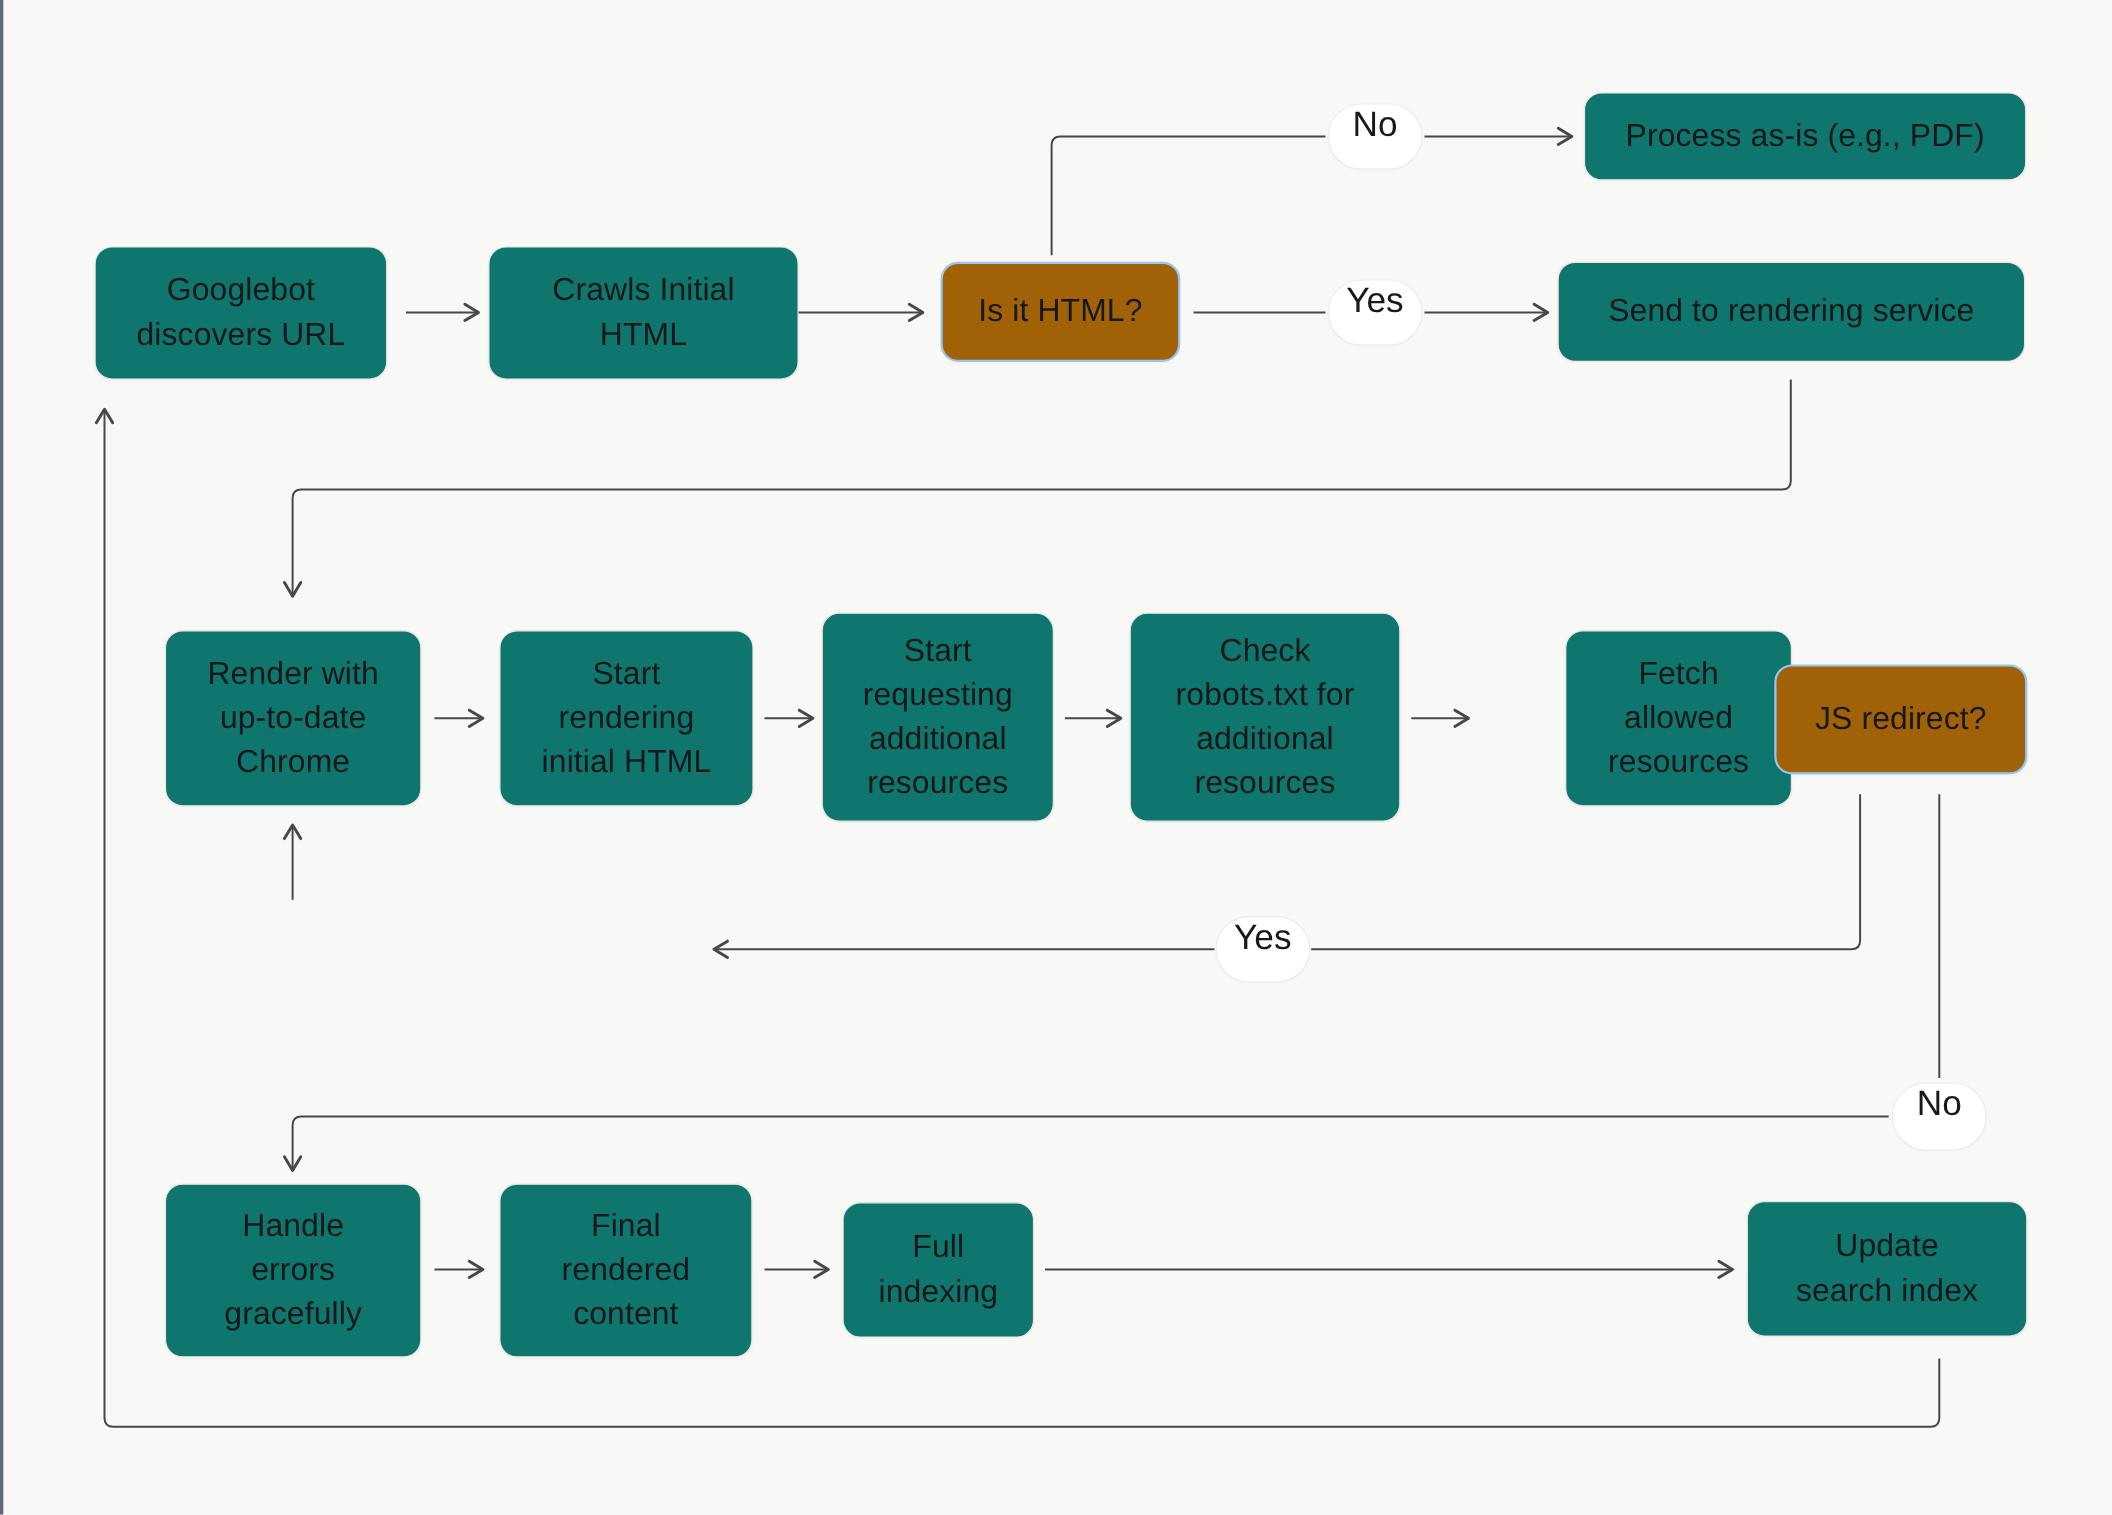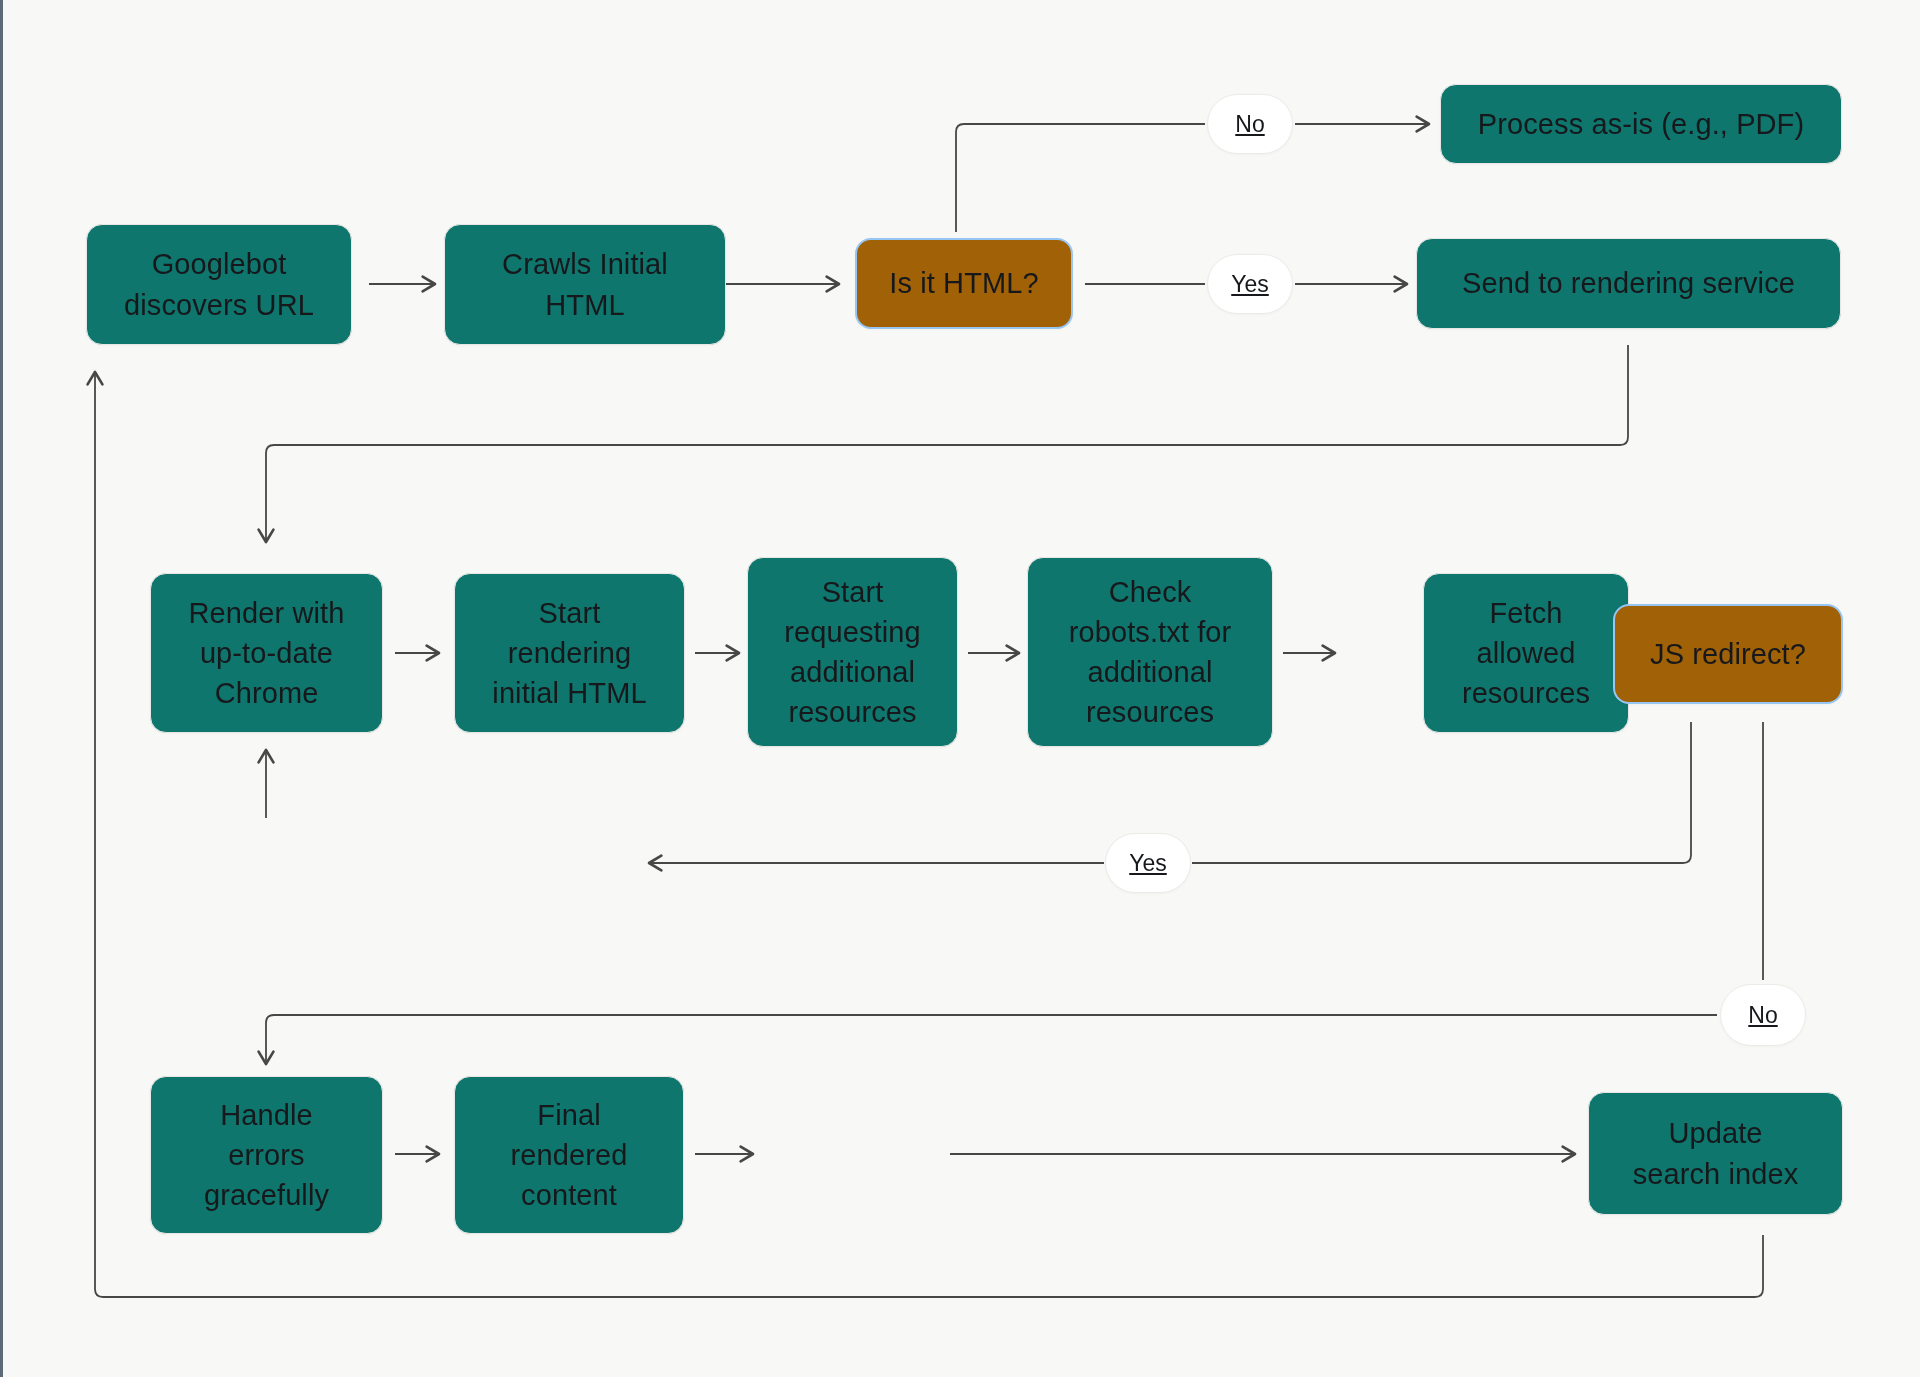--- a/index.html
+++ b/index.html
@@ -45,25 +45,23 @@
     border: 2px solid #97c6f4;
   }
   .pill {
     position: absolute;
     box-sizing: border-box;
     background: #ffffff;
     border: 1.5px solid #ebebe8;
     border-radius: 32px;
     box-shadow: 0 1px 3px rgba(0,0,0,0.03);
     display: flex;
-    align-items: center;
     justify-content: center;
     text-align: center;
-    font-size: 23px;
-    text-decoration: underline;
+    font-size: 32px;
   }
 </style>
 </head>
 <body>
 
 <div class="frame">
 
   <svg class="connectors" viewBox="0 0 1920 1377">
     <defs>
       <marker id="ah" viewBox="0 0 12 12" refX="10" refY="6" markerWidth="11" markerHeight="11" orient="auto">
@@ -159,20 +157,24 @@
 errors
 gracefully</span>
   </div>
 
   <div class="node" style="left:451px; top:1076px; width:230px; height:158px;">
     <span>Final
 rendered
 content</span>
   </div>
 
+  <div class="node" style="left:763px; top:1093px; width:174px; height:123px;">
+    <span>Full
+indexing</span>
+  </div>
 
   <div class="node" style="left:1585px; top:1092px; width:255px; height:123px;">
     <span>Update
 search index</span>
   </div>
 
   <div class="pill" style="left:1204px; top:94px; width:86px; height:60px;">
     <span>No</span>
   </div>
 

